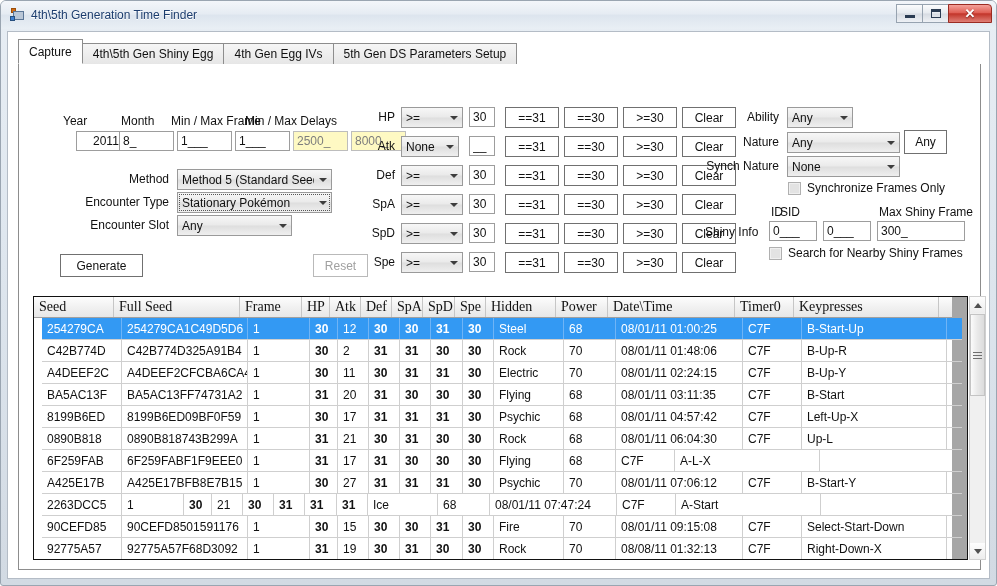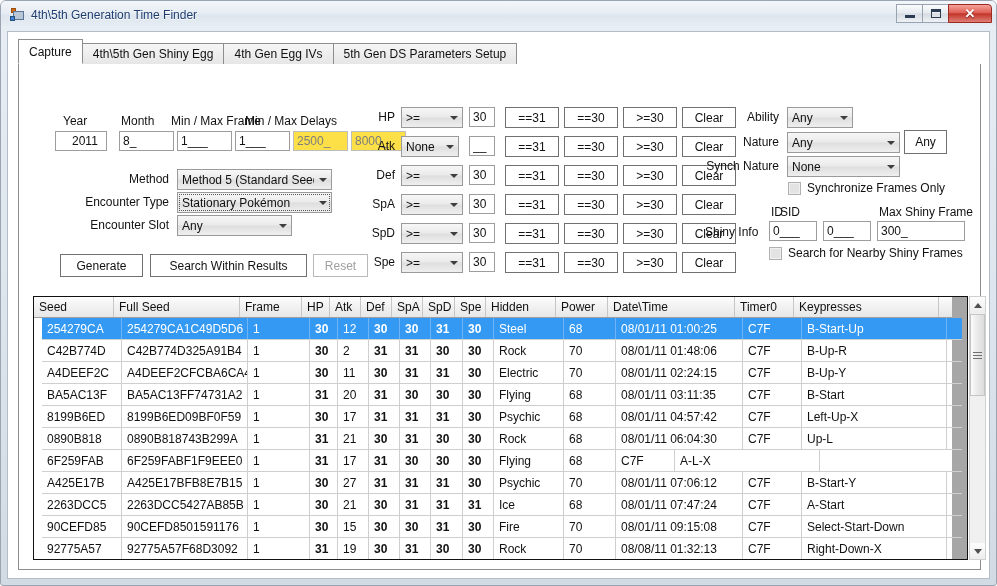--- a/index.html
+++ b/index.html
@@ -116,21 +116,21 @@
   input.tb {
     position:absolute;
     font-family:"Liberation Sans", sans-serif;
     font-size:12px; color:#111;
     border:1px solid #9d9d9d;
     background:#ffffff;
     padding: 0 3px;
     height: 20px;
     outline: none;
   }
-  input.tb.dis { background:#fde047; color:#7d7d7d; border-color:#bdbdbd; }
+  input.tb.dis { background:#fef9c3; color:#7d7d7d; border-color:#bdbdbd; }
 
   .combo {
     position:absolute; height:21px;
     border:1px solid #9a9a9a;
     background: linear-gradient(to bottom,#f7f7f7 0%,#eaeaea 48%,#dedede 52%,#efefef 100%);
     display:flex; align-items:center;
     font-size:12px; color:#111;
     padding-left:4px;
     white-space:nowrap;
   }
@@ -168,26 +168,27 @@
     border:1px solid #111;
     background:#ffffff;
     overflow:hidden;
   }
   #gridhead {
     display:flex; height:21px;
     background: linear-gradient(to bottom,#fdfdfd 0%,#f1f1f1 50%,#e7e7e7 100%);
     border-bottom:1px solid #a0a0a0;
   }
   #gridhead .hc {
-    font-size:12px; color:#111;
+    font-size:14px; color:#111;
     display:flex; align-items:center;
     padding-left:5px;
     border-right:1px solid #c6c6c6;
     overflow:hidden; white-space:nowrap;
     flex:none;
+    font-family:Liberation Serif, serif;
   }
   .grow { display:flex; height:22px; border-bottom:1px solid #cfcfcf; }
   .grow .gc {
     font-size:12px; color:#111;
     display:flex; align-items:center;
     padding-left:5px;
     border-right:1px solid #cfcfcf;
     overflow:hidden; white-space:nowrap;
     flex:none;
   }
@@ -251,21 +252,21 @@
     <div id="tabstrip">
       <div class="tab active">Capture</div>
       <div class="tab">4th\5th Gen Shiny Egg</div>
       <div class="tab">4th Gen Egg IVs</div>
       <div class="tab">5th Gen DS Parameters Setup</div>
     </div>
 
     <div id="tabpanel">
 
       <div class="lbl" style="left:44px; top:50px;">Year</div>
-      <input class="tb" style="left: 36px; top: 67px; width: 52px; padding-left: 16px;" value="2011">
+      <input class="tb" style="left: 57px; top: 67px; width: 52px; padding-left: 16px;" value="2011">
 
       <div class="lbl" style="left:102px; top:50px;">Month</div>
       <input class="tb" style="left: 100px; top: 67px; width: 55px;" value="8_">
 
       <div class="lbl" style="left:152px; top:50px;">Min / Max Frame</div>
       <input class="tb" style="left: 158px; top: 67px; width: 55px;" value="1___">
       <input class="tb" style="left: 216px; top: 67px; width: 55px;" value="1___">
 
       <div class="lbl" style="left:226px; top:50px;">Min / Max Delays</div>
       <input class="tb dis" style="left: 274px; top: 67px; width: 55px;" value="2500_">
@@ -289,21 +290,20 @@
 
       <div class="lbl right" style="left:40px; top:154px; width:110px;">Encounter Slot</div>
       <div class="combo" style="left:158px; top:151px; width:115px;">
         <span class="cval">Any</span>
         <span class="arrowbox">
             <i class="caret"></i>
           </span>
       </div>
 
       <div class="btn" style="left:41px; top:190px; width:83px; height:23px;">Generate</div>
-      <div class="btn" style="left:131px; top:190px; width:157px; height:23px;">Search Within Results</div>
       <div class="btn dis" style="left:294px; top:190px; width:55px; height:23px;">Reset</div>
 
       <div class="lbl right" style="left:346px; top:46px; width:30px;">HP</div>
       <div class="combo" style="left:382px; top:43px; width:62px;">
         <span class="cval">&gt;=</span>
         <span class="arrowbox">
             <i class="caret"></i>
           </span>
       </div>
       <input class="tb" style="left: 450px; top: 43px; width: 26px;" value="30">
@@ -571,21 +571,20 @@
               <div class="gc bold" style="width: 31px;">30</div>
               <div class="gc" style="width: 70px;">Psychic</div>
               <div class="gc" style="width: 52px;">70</div>
               <div class="gc" style="width: 127px;">08/01/11 07:06:12</div>
               <div class="gc" style="width: 59px;">C7F</div>
               <div class="gc" style="width: 145px;">B-Start-Y</div>
               <div style="flex: 1 1 0%;"></div>
             </div>
             <div class="grow">
               <div class="gc" style="width: 80px;">2263DCC5</div>
-              <div class="gc" style="width: 126px;">2263DCC5427AB85B</div>
               <div class="gc" style="width: 62px;">1</div>
               <div class="gc bold" style="width: 28px;">30</div>
               <div class="gc" style="width: 31px;">21</div>
               <div class="gc bold" style="width: 31px;">30</div>
               <div class="gc bold" style="width: 31px;">31</div>
               <div class="gc bold" style="width: 32px;">31</div>
               <div class="gc bold" style="width: 31px;">31</div>
               <div class="gc" style="width: 70px;">Ice</div>
               <div class="gc" style="width: 52px;">68</div>
               <div class="gc" style="width: 127px;">08/01/11 07:47:24</div>

